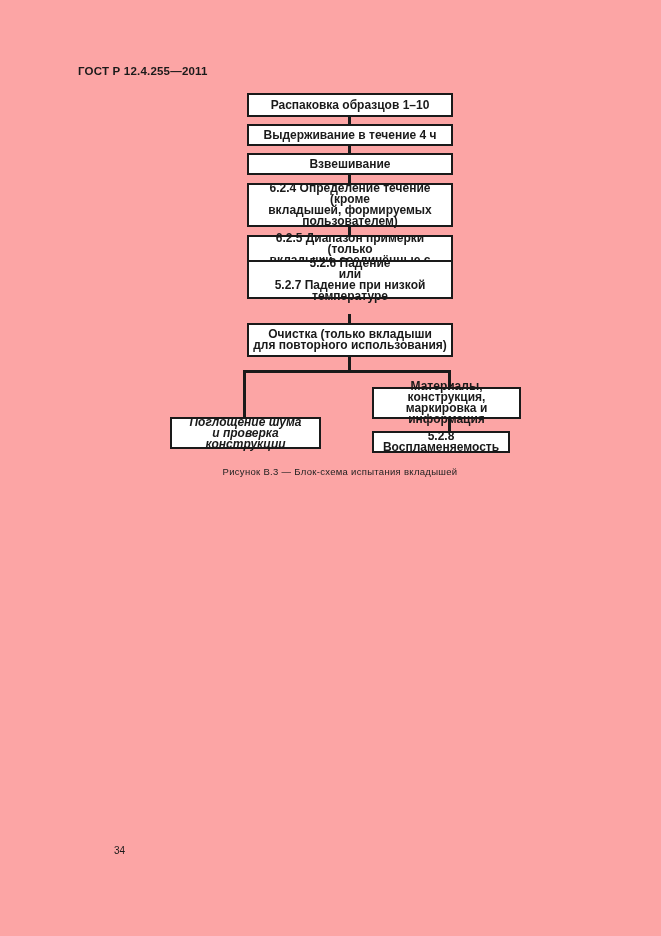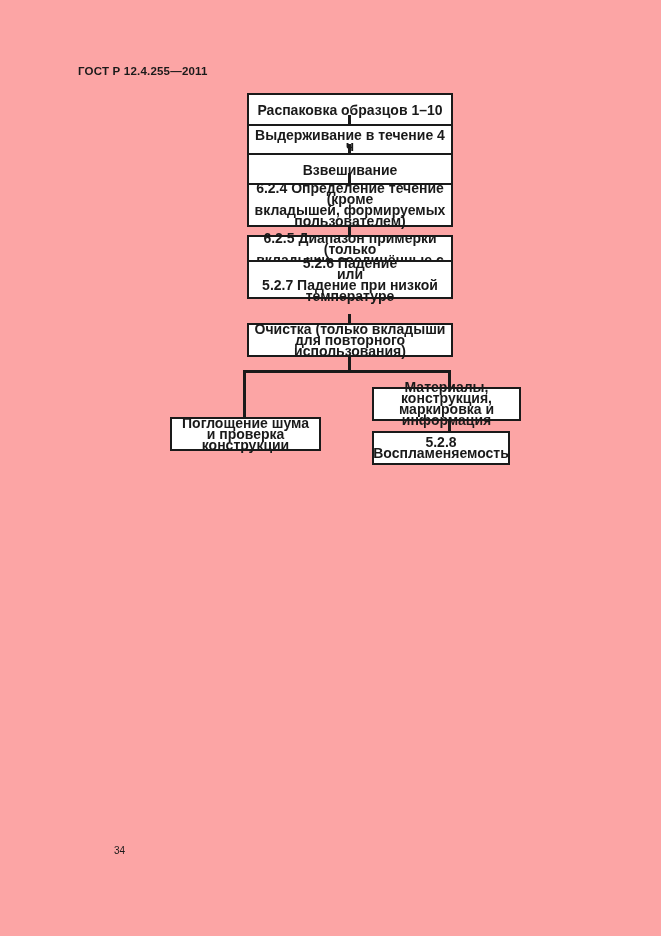--- a/index.html
+++ b/index.html
@@ -27,40 +27,40 @@
   }
   .box {
     position: absolute;
     box-sizing: border-box;
     border: 2px solid #1a1a1a;
     background: #ffffff;
     display: flex;
     align-items: center;
     justify-content: center;
     text-align: center;
-    font-size: 14px;
+    font-size: 12px;
     font-weight: bold;
     line-height: 11px;
     white-space: pre-line;
-    padding: 15px 4px;
+    padding: 9px 4px;
   }
   .line {
     position: absolute;
     background: #1a1a1a;
   }
   
   .b1 { left: 247px; top: 93px;  width: 206px; height: 24px; }
   .b2 { left: 247px; top: 124px; width: 206px; height: 22px; }
   .b3 { left: 247px; top: 153px; width: 206px; height: 22px; }
   .b4 { left: 247px; top: 183px; width: 206px; height: 44px; }
   .b5 { left: 247px; top: 235px; width: 206px; height: 40px; }
   .b6 { left: 247px; top: 260px; width: 206px; height: 39px; }
   .b7 { left: 247px; top: 323px; width: 206px; height: 34px; }
   
-  .bl  { left: 170px; top: 417px; width: 151px; height: 32px; }
+  .bl  { left: 170px; top: 417px; width: 151px; height: 32px; font-style: italic; }
   .brt { left: 372px; top: 387px; width: 149px; height: 32px; }
   .brb { left: 372px; top: 431px; width: 138px; height: 20px; }
   
   .c1 { left: 348px; top: 115px; width: 3px; height: 11px; }
   .c2 { left: 348px; top: 144px; width: 3px; height: 11px; }
   .c3 { left: 348px; top: 173px; width: 3px; height: 12px; }
   .c4 { left: 348px; top: 225px; width: 3px; height: 12px; }
   .c5 { left: 348px; top: 265px; width: 3px; height: 14px; }
   .c6 { left: 348px; top: 314px; width: 3px; height: 11px; }
   .c7 { left: 348px; top: 355px; width: 3px; height: 17px; }
@@ -121,16 +121,17 @@
     <div class="line crd"></div>
     <div class="line crm"></div>
 
     <div class="box bl">Поглощение шума
 и проверка конструкции</div>
     <div class="box brt">Материалы, конструкция,
 маркировка и информация</div>
     <div class="box brb">5.2.8 Воспламеняемость</div>
   </div>
 
+  <div class="caption">Рисунок В.3 — Блок-схема испытания вкладышей</div>
 
   <div class="pagenum">34</div>
 
 </div>
 
 </body></html>

